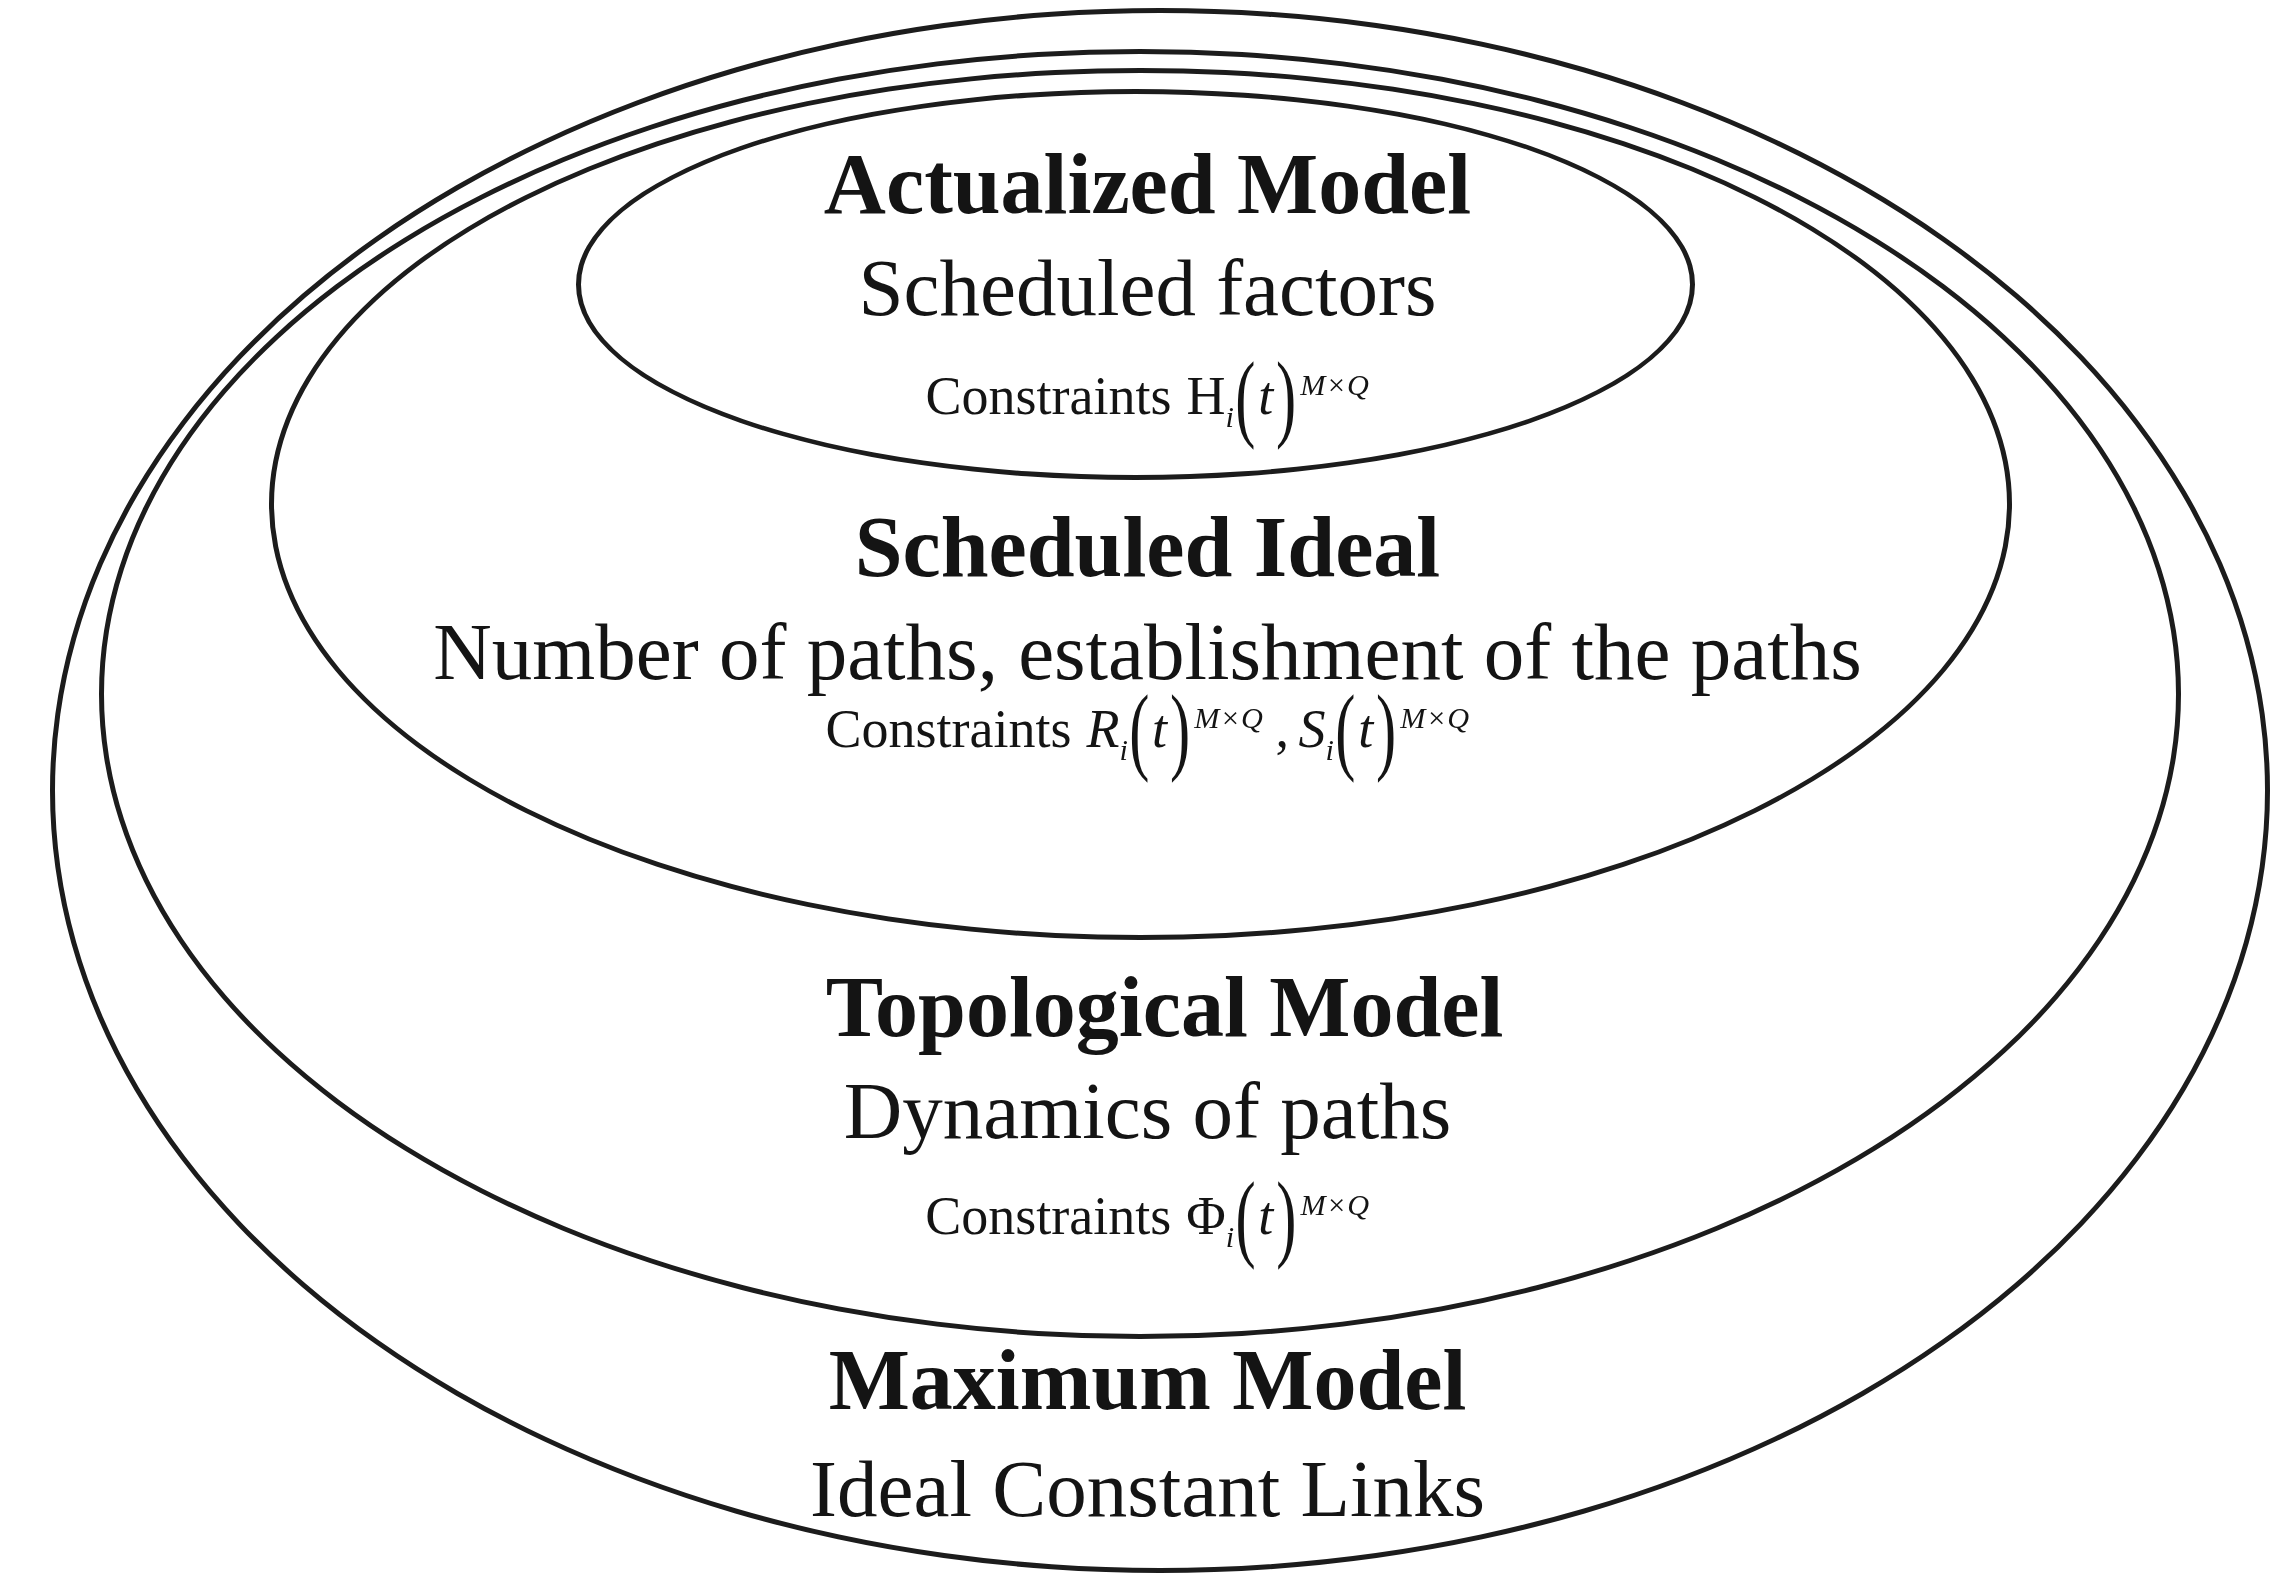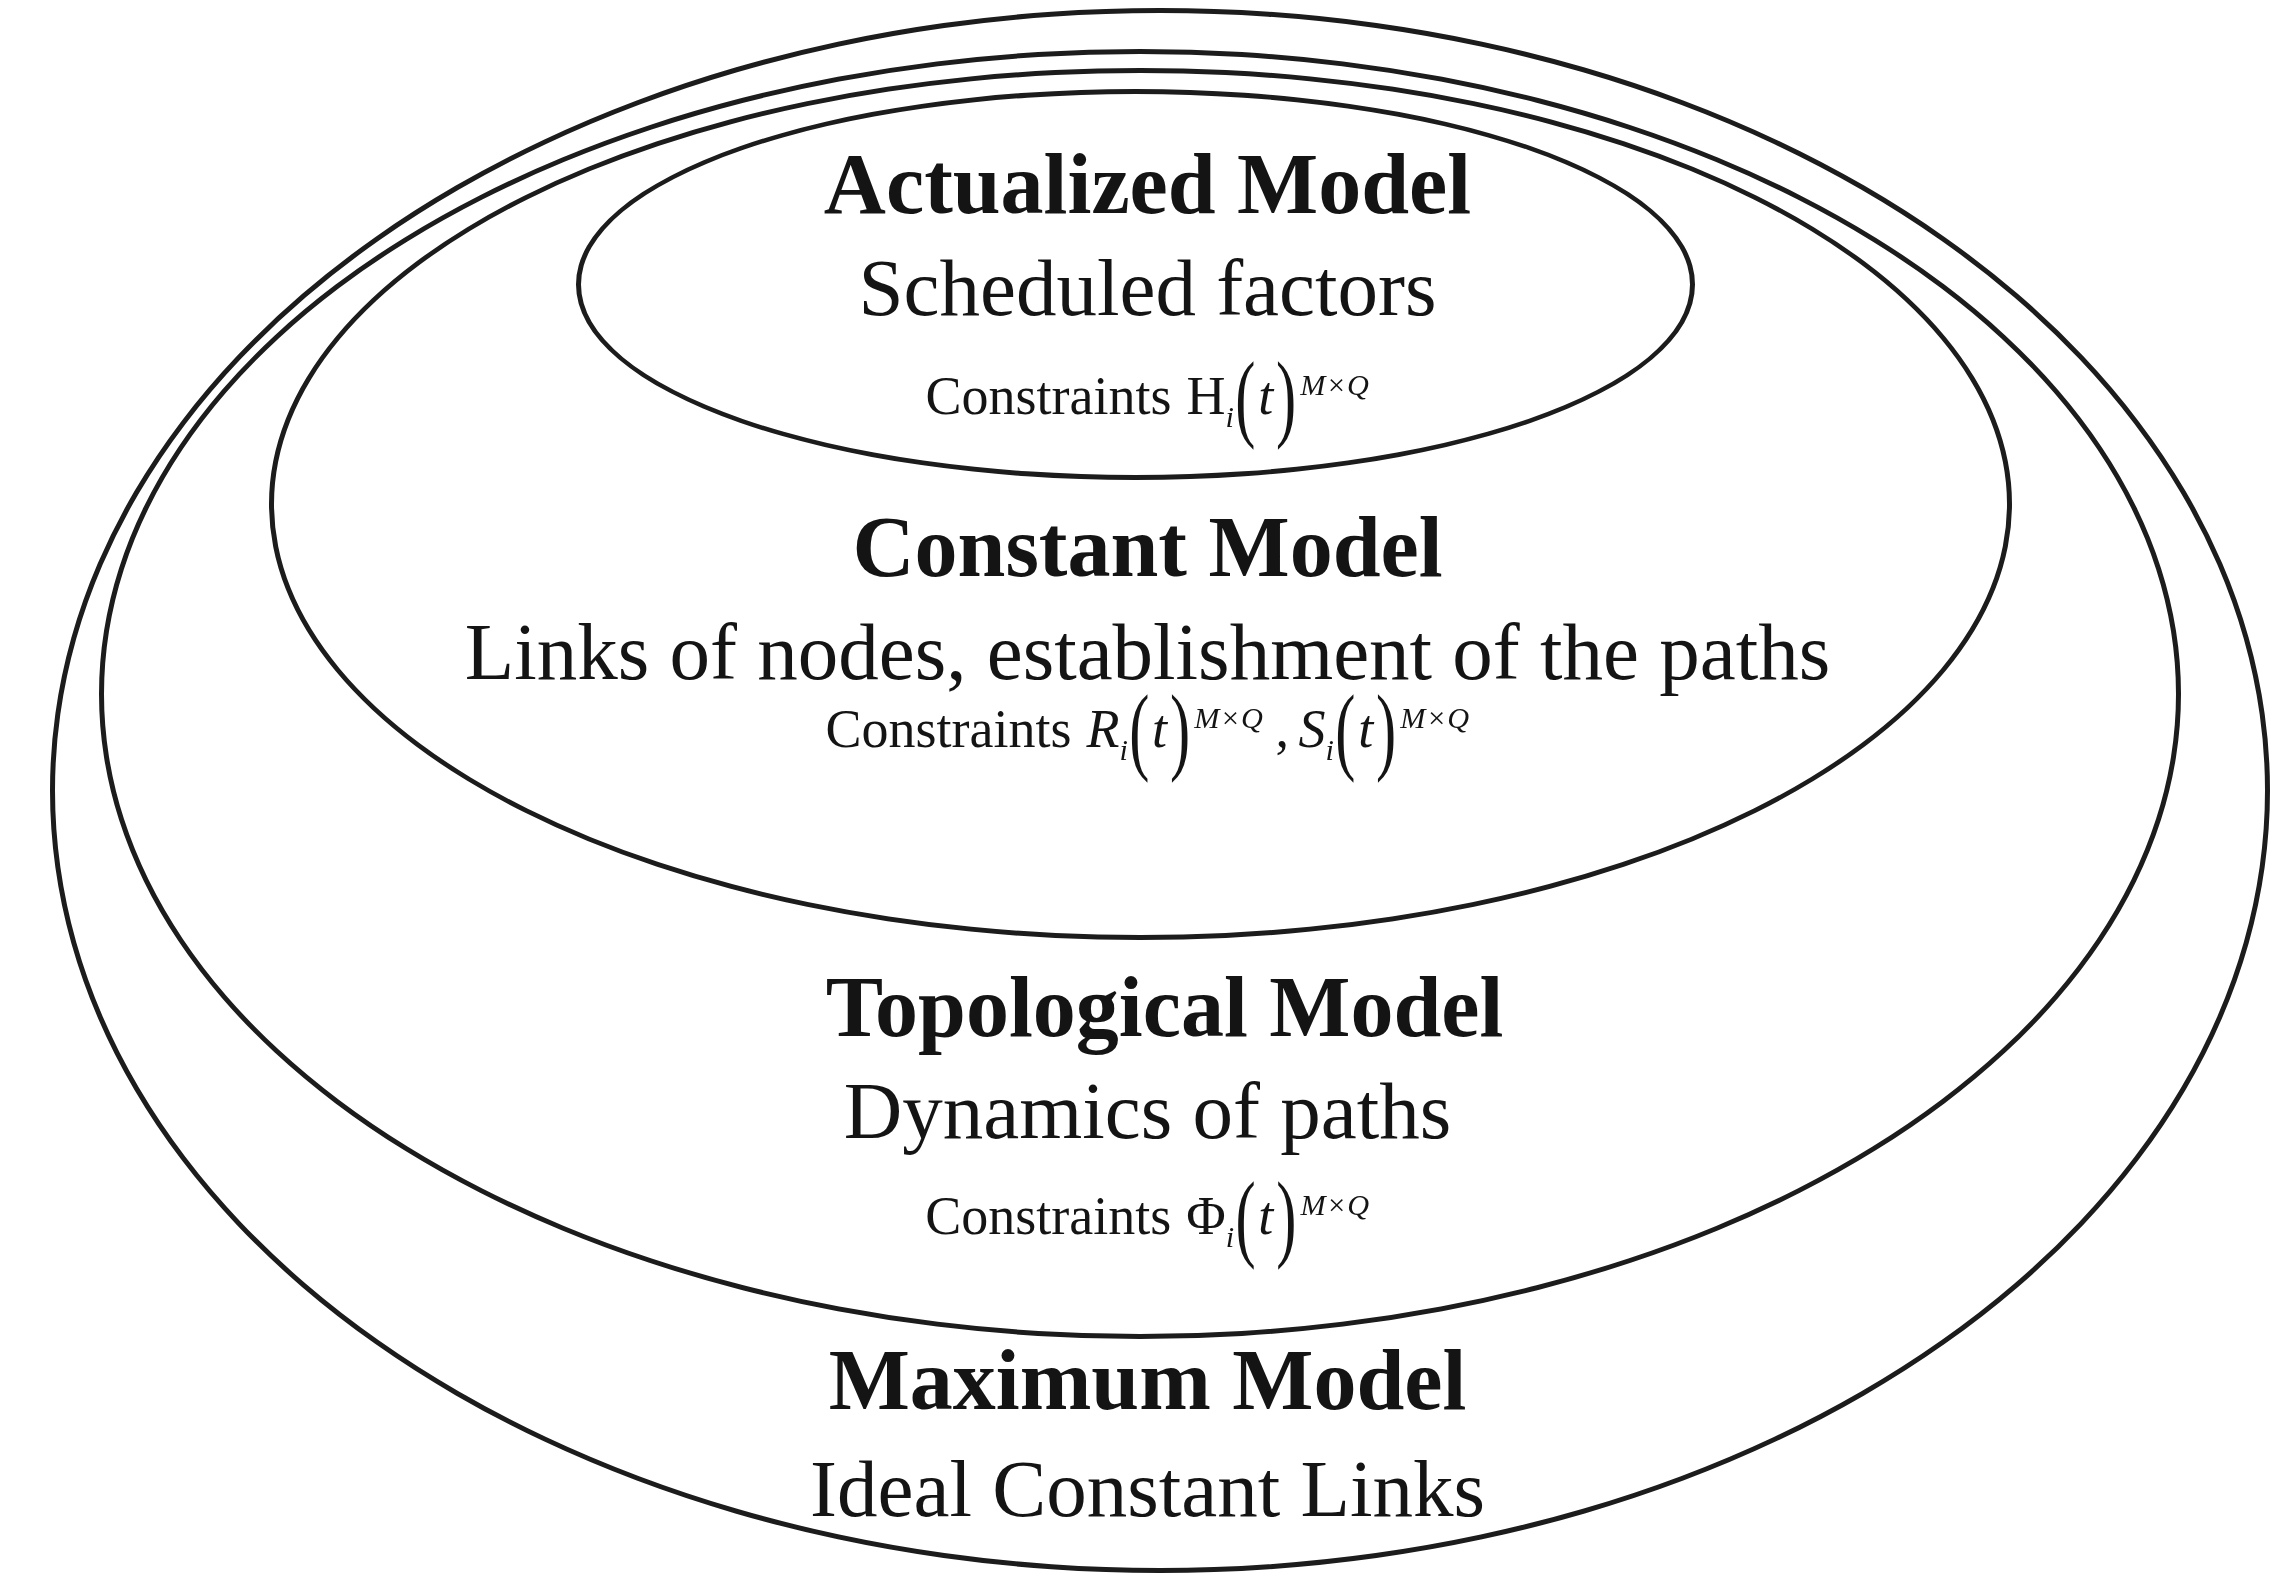--- a/index.html
+++ b/index.html
@@ -100,22 +100,22 @@
   <div class="ellipse e2"></div>
   <div class="ellipse e3"></div>
   <div class="ellipse e4"></div>
 
   <div class="line title t1">Actualized Model</div>
   <div class="line plain t2">Scheduled factors</div>
   <div class="line formula-line t3">
     <span>Constraints</span><span class="math"><span class="var upright">H</span><span class="sub">i</span><span class="paren">(</span><span class="arg">t</span><span class="paren">)</span><span class="sup">M×Q</span></span>
   </div>
 
-  <div class="line title t4">Constant Model</div>
-  <div class="line plain t5">Links of nodes, establishment of the paths</div>
+  <div class="line title t4">Scheduled Ideal</div>
+  <div class="line plain t5">Number of paths, establishment of the paths</div>
   <div class="line formula-line t6">
     <span>Constraints</span><span class="math"><span class="var italic">R</span><span class="sub">i</span><span class="paren">(</span><span class="arg">t</span><span class="paren">)</span><span class="sup">M×Q</span></span><span class="comma">,</span><span class="math" style="margin-left:0;"><span class="var italic">S</span><span class="sub">i</span><span class="paren">(</span><span class="arg">t</span><span class="paren">)</span><span class="sup">M×Q</span></span>
   </div>
 
   <div class="line title t7">Topological Model</div>
   <div class="line plain t8">Dynamics of paths</div>
   <div class="line formula-line t9">
     <span>Constraints</span><span class="math"><span class="var upright">Φ</span><span class="sub">i</span><span class="paren">(</span><span class="arg">t</span><span class="paren">)</span><span class="sup">M×Q</span></span>
   </div>
 

